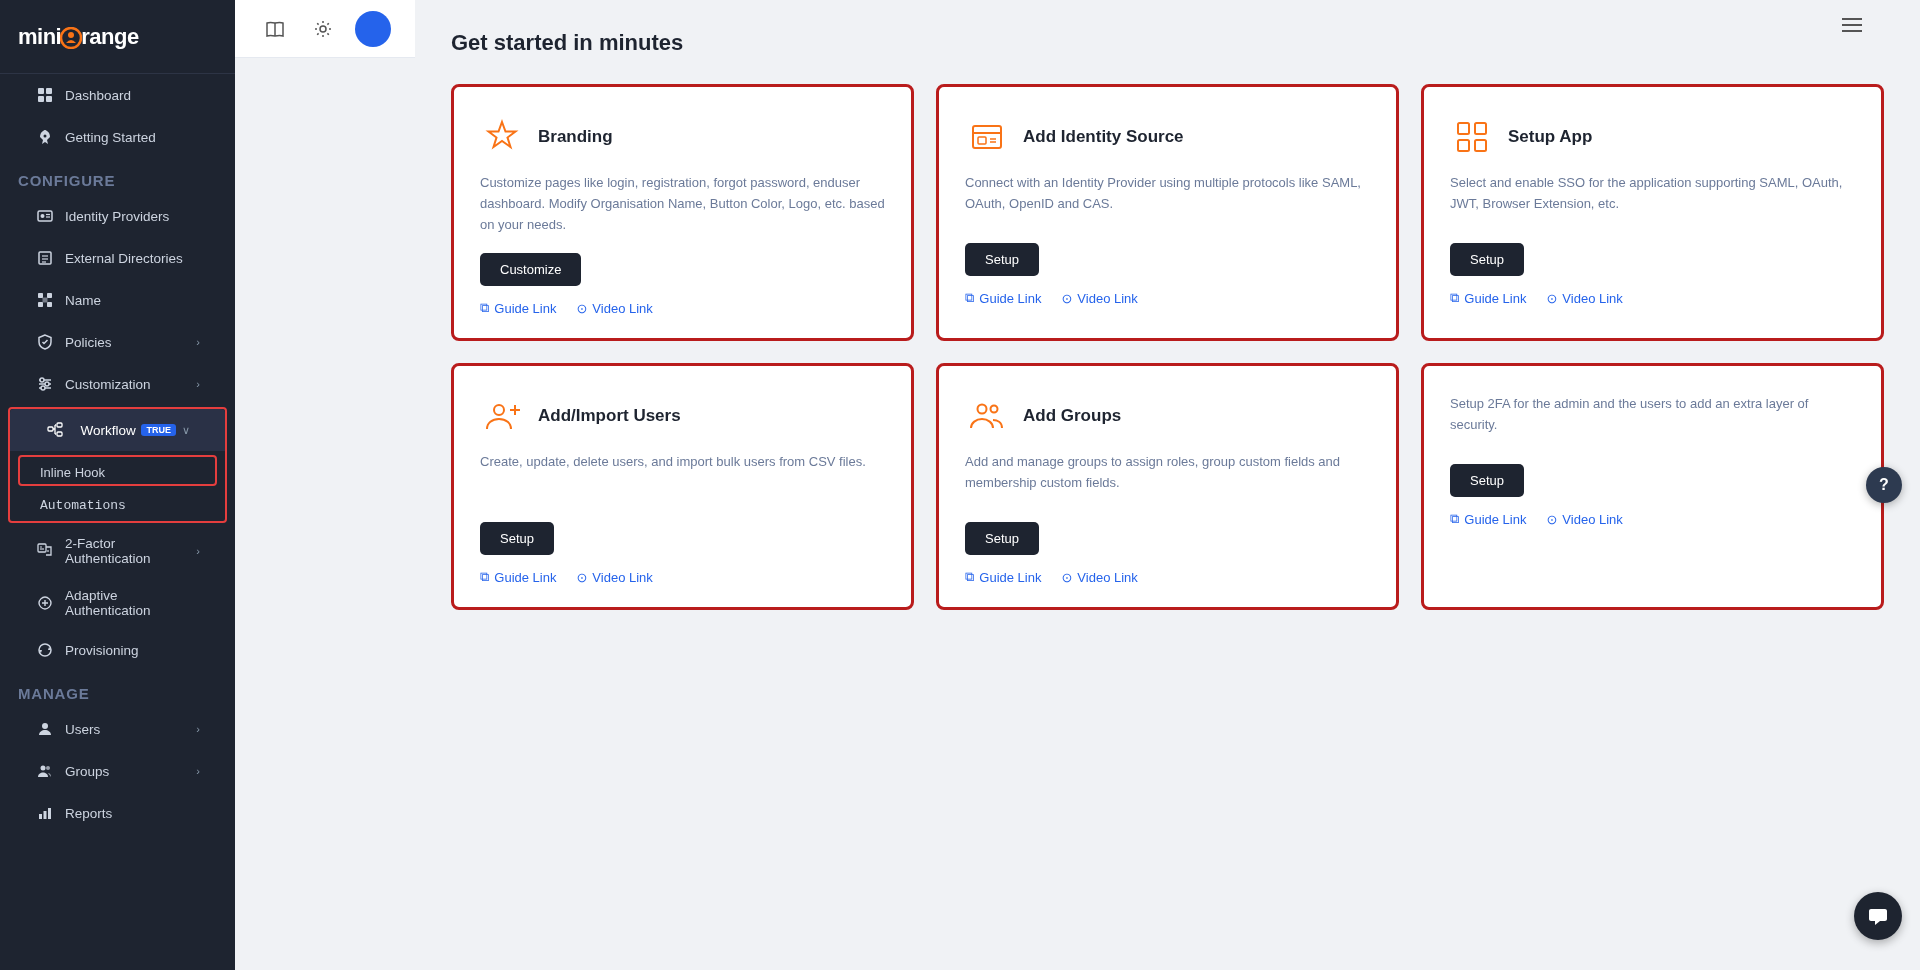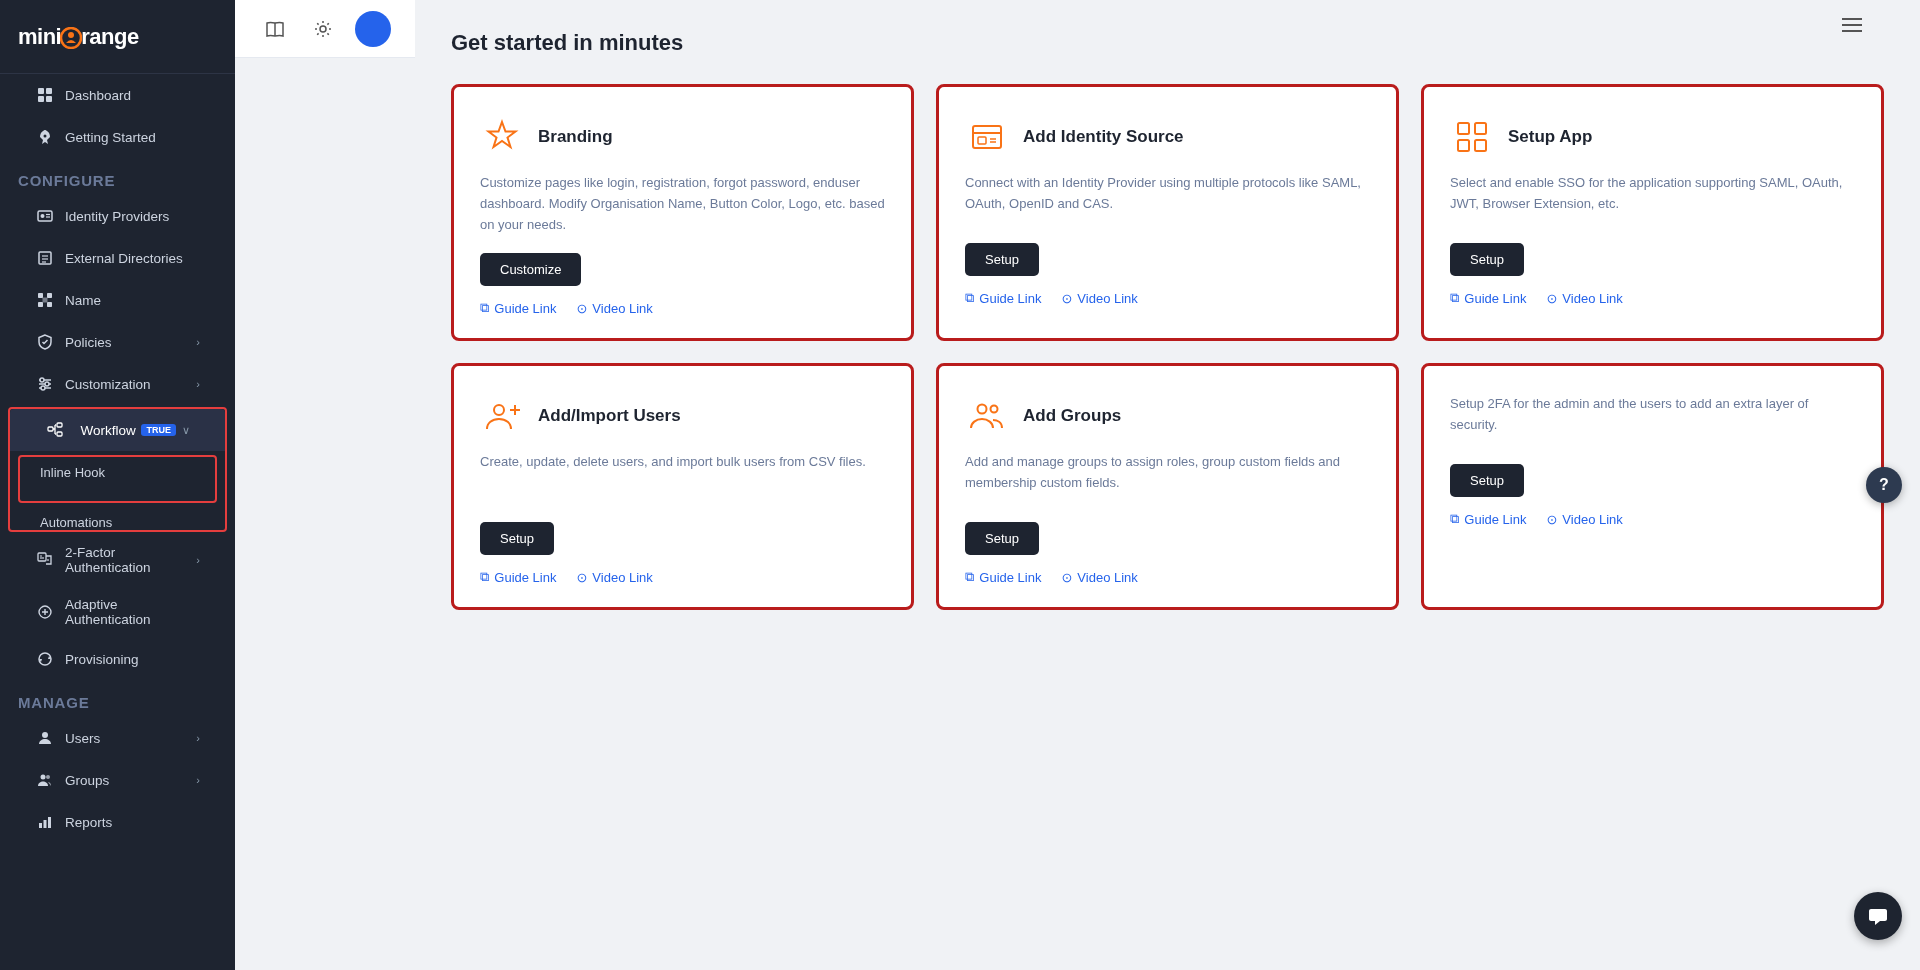--- a/index.html
+++ b/index.html
@@ -374,26 +374,26 @@
           <rect x="10" y="10" width="5" height="4" rx="1" fill="none" stroke="currentColor" stroke-width="1.3"></rect>
           <path d="M6 7H8M8 3H9M8 3V12M8 12H9" stroke="currentColor" stroke-width="1.3" fill="none"></path>
         </svg>
       </span>
       <span class="nav-label">Workflow</span>
       <span class="beta-badge">true</span>
       <span class="chevron">∨</span>
     </div>
 
     <div style="border:2px solid #e53e3e;border-radius:4px;margin:4px 8px;">
-      <div class="sidebar-sub-item" style="padding:8px 10px 21px 20px;border-radius:9px;">
+      <div class="sidebar-sub-item" style="padding:8px 10px 4px 20px;border-radius:9px;">
         <span>Inline Hook</span>
       </div>
     </div>
 
-    <div class="sidebar-sub-item" style="padding:8px 10px 0 30px;">
+    <div class="sidebar-sub-item" style="padding:8px 10px 8px 30px;font-family:Liberation Mono, monospace;">
       <span>Automations</span>
     </div>
   </div>
 
   <div class="sidebar-nav-item">
     <span class="nav-icon">
       <svg width="16" height="16" viewBox="0 0 16 16" fill="currentColor">
         <rect x="1" y="1" width="8" height="8" rx="1" fill="none" stroke="currentColor" stroke-width="1.3"></rect>
         <line x1="3" y1="4" x2="5" y2="4" stroke="currentColor" stroke-width="1.2"></line>
         <line x1="3" y1="6" x2="7" y2="6" stroke="currentColor" stroke-width="1.2"></line>

